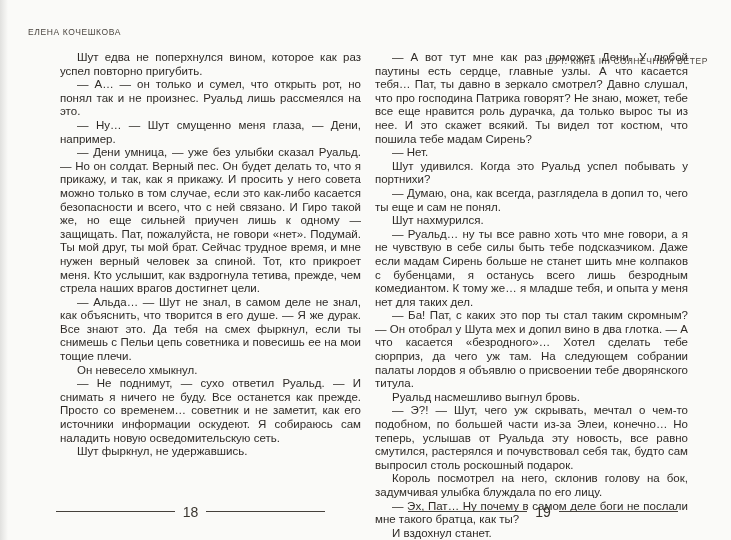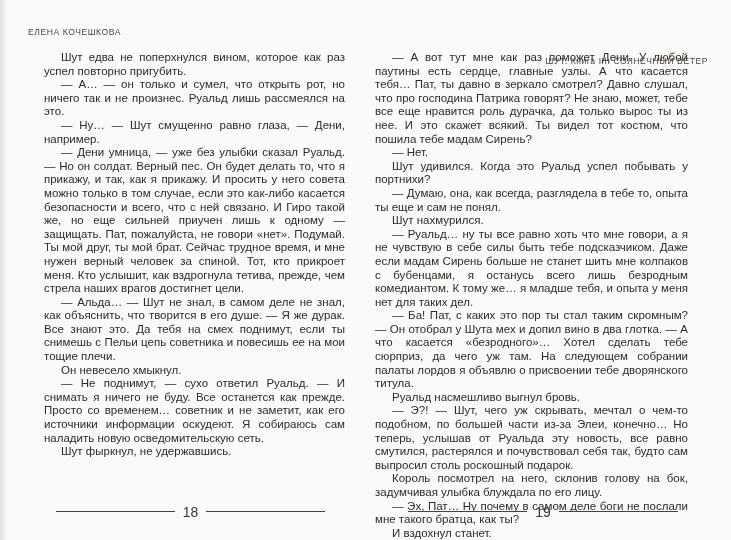--- a/index.html
+++ b/index.html
@@ -25,21 +25,21 @@
   }
   .running-head.author{left:28px;}
   .running-head.title{right:23px;margin-top:29px;}
   .body-col{
     position:absolute;top:51px;
     font-size:11.5px;
     line-height:13.6px;
     color:#2e2a26;
     text-align:justify;
   }
-  .body-col.left{left:44px;width:301px;}
+  .body-col.left{left:60px;width:301px;}
   .body-col.right{left:375px;width:313px;}
   .body-col p{
     margin:0;
     text-indent:17px;
   }
   .footer{
     position:absolute;top:505px;height:13px;
     display:flex;align-items:center;
   }
   .footer.left{left:56px;width:269px;}
@@ -59,44 +59,44 @@
 <body>
 
 <div class="spread">
   <div class="scan-edge"></div>
 
   <div>
     <div class="running-head author">ЕЛЕНА КОЧЕШКОВА</div>
 
     <div class="body-col left">
         <p>Шут едва не поперхнулся вином, которое как раз успел повторно пригубить.</p>
-        <p>— А… — он только и сумел, что открыть рот, но ничего так и не произнес. Руальд лишь рассмеялся на это.</p>
-        <p>— Ну… — Шут смущенно равно глаза, — Дени, например.</p>
+        <p>— А… — он только и сумел, что открыть рот, но понял так и не произнес. Руальд лишь рассмеялся на это.</p>
+        <p>— Ну… — Шут смущенно меня глаза, — Дени, например.</p>
         <p>— Дени умница, — уже без улыбки сказал Руальд. — Но он солдат. Верный пес. Он будет делать то, что я прикажу, и так, как я прикажу. И просить у него совета можно только в том случае, если это как-либо касается безопасности и всего, что с ней связано. И Гиро такой же, но еще сильней приучен лишь к одному — защищать. Пат, пожалуйста, не говори «нет». Подумай. Ты мой друг, ты мой брат. Сейчас трудное время, и мне нужен верный человек за спиной. Тот, кто прикроет меня. Кто услышит, как вздрогнула тетива, прежде, чем стрела наших врагов достигнет цели.</p>
-        <p>— Альда… — Шут не знал, в самом деле не знал, как объяснить, что творится в его душе. — Я же дурак. Все знают это. Да тебя на смех поднимут, если ты снимешь с Пельи цепь советника и повесишь ее на мои тощие плечи.</p>
+        <p>— Альда… — Шут не знал, в самом деле не знал, как объяснить, что творится в его душе. — Я же дурак. Все знают это. Да тебя на смех фыркнул, если ты снимешь с Пельи цепь советника и повесишь ее на мои тощие плечи.</p>
         <p>Он невесело хмыкнул.</p>
         <p>— Не поднимут, — сухо ответил Руальд. — И снимать я ничего не буду. Все останется как прежде. Просто со временем… советник и не заметит, как его источники информации оскудеют. Я собираюсь сам наладить новую осведомительскую сеть.</p>
         <p>Шут фыркнул, не удержавшись.</p>
       </div>
 
     <div class="footer left">
       <div class="rule"></div>
       <div class="pagenum">18</div>
       <div class="rule"></div>
     </div>
   </div>
 
   <div>
     <div class="running-head title">ШУТ. Книга III: СОЛНЕЧНЫЙ ВЕТЕР</div>
 
     <div class="body-col right">
         <p>— А вот тут мне как раз поможет Дени. У любой паутины есть сердце, главные узлы. А что касается тебя… Пат, ты давно в зеркало смотрел? Давно слушал, что про господина Патрика говорят? Не знаю, может, тебе все еще нравится роль дурачка, да только вырос ты из нее. И это скажет всякий. Ты видел тот костюм, что пошила тебе мадам Сирень?</p>
         <p>— Нет.</p>
         <p>Шут удивился. Когда это Руальд успел побывать у портнихи?</p>
-        <p>— Думаю, она, как всегда, разглядела в тебе то, опыта ты еще и сам не понял.</p>
+        <p>— Думаю, она, как всегда, разглядела в допил то, чего ты еще и сам не понял.</p>
         <p>Шут нахмурился.</p>
         <p>— Руальд… ну ты все равно хоть что мне говори, а я не чувствую в себе силы быть тебе подсказчиком. Даже если мадам Сирень больше не станет шить мне колпаков с бубенцами, я останусь всего лишь безродным комедиантом. К тому же… я младше тебя, и опыта у меня нет для таких дел.</p>
         <p>— Ба! Пат, с каких это пор ты стал таким скромным? — Он отобрал у Шута мех и допил вино в два глотка. — А что касается «безродного»… Хотел сделать тебе сюрприз, да чего уж там. На следующем собрании палаты лордов я объявлю о присвоении тебе дворянского титула.</p>
         <p>Руальд насмешливо выгнул бровь.</p>
         <p>— Э?! — Шут, чего уж скрывать, мечтал о чем-то подобном, по большей части из-за Элеи, конечно… Но теперь, услышав от Руальда эту новость, все равно смутился, растерялся и почувствовал себя так, будто сам выпросил столь роскошный подарок.</p>
         <p>Король посмотрел на него, склонив голову на бок, задумчивая улыбка блуждала по его лицу.</p>
         <p>— Эх, Пат… Ну почему в самом деле боги не послали мне такого братца, как ты?</p>
         <p>И вздохнул станет.</p>
       </div>
 

